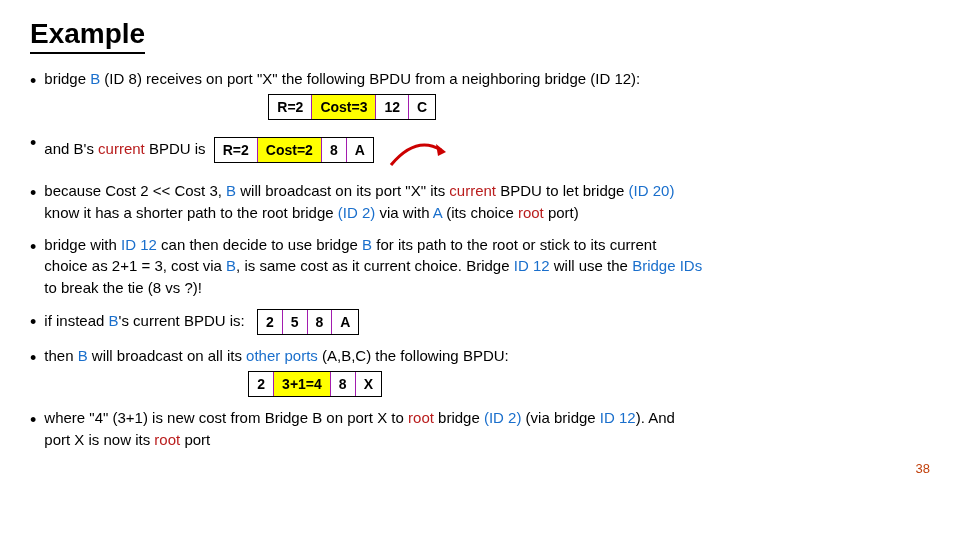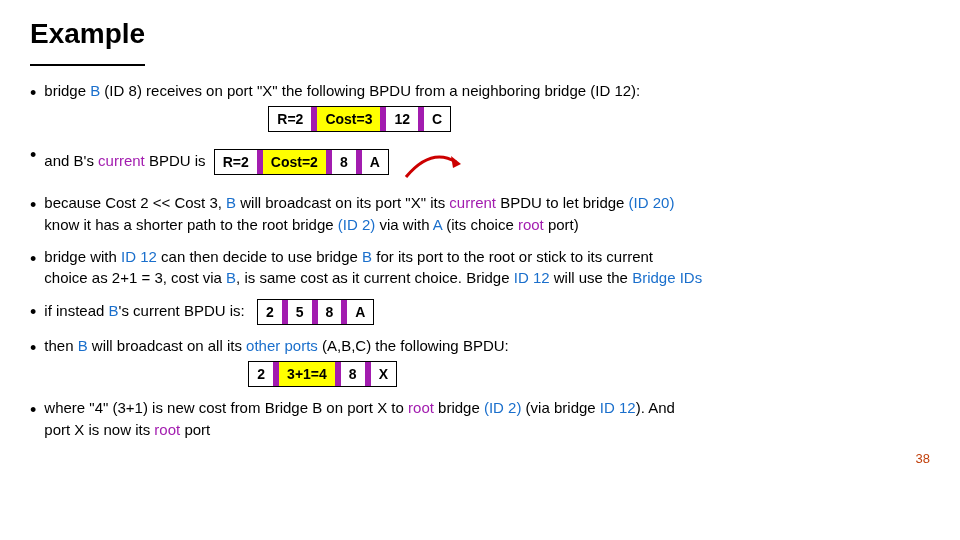--- a/index.html
+++ b/index.html
@@ -11,50 +11,50 @@
       width: 960px;
       min-height: 540px;
       padding: 18px 30px 18px 30px;
     }
     h1 {
       font-size: 28px;
       font-weight: bold;
       border-bottom: 2px solid #000;
       display: inline-block;
       margin-bottom: 14px;
-      padding-bottom: 14px;
+      padding-bottom: 2px;
     }
     .bullet {
       display: flex;
       align-items: flex-start;
       margin-bottom: 10px;
       line-height: 1.45;
     }
     .bullet-dot {
       margin-right: 8px;
       font-size: 18px;
       line-height: 1.45;
       flex-shrink: 0;
     }
     .bullet-content {
       flex: 1;
     }
     .blue { color: #1a6fcc; }
-    .green { color: #a21caf; }
+    .green { color: #b91c1c; }
 
     
     .bpdu-table {
       display: inline-flex;
       border: 1px solid #000;
       margin: 0 4px;
       vertical-align: middle;
     }
     .bpdu-cell {
       padding: 2px 8px;
-      border-right: 6px solid #a21caf;
+      border-right: 1px solid #a21caf;
       font-size: 14px;
       font-weight: bold;
     }
     .bpdu-cell:last-child {
       border-right: none;
     }
     .cell-yellow { background: #ffff00; }
     .cell-white { background: #fff; }
 
     .page-num {
@@ -112,22 +112,23 @@
   <div class="bullet-content">
     <span>because Cost 2 &lt;&lt; Cost 3, </span><span class="blue">B</span><span> will broadcast on its port "X" its </span><span class="green">current</span><span> BPDU to let bridge </span><span class="blue">(ID 20)</span><br>
     <span>know it has a shorter path to the root bridge </span><span class="blue">(ID 2)</span><span> via with </span><span class="blue">A</span><span> (its choice </span><span class="green">root</span><span> port)</span>
   </div>
 </div>
 
 
 <div class="bullet">
   <span class="bullet-dot">•</span>
   <div class="bullet-content">
-    <span>bridge with </span><span class="blue">ID 12</span><span> can then decide to use bridge </span><span class="blue">B</span><span> for its port to the root or stick to its current</span><br>
+    <span>bridge with </span><span class="blue">ID 12</span><span> can then decide to use bridge </span><span class="blue">B</span><span> for its path to the root or stick to its current</span><br>
     <span>choice as 2+1 = 3, cost via </span><span class="blue">B</span><span>, is same cost as it current choice. Bridge </span><span class="blue">ID 12</span><span> will use the </span><span class="blue">Bridge IDs</span><br>
+    <span>to break the tie (8 vs ?)!</span>
   </div>
 </div>
 
 
 <div class="bullet">
   <span class="bullet-dot">•</span>
   <div class="bullet-content">
     <span>if instead </span><span class="blue">B</span><span>'s current BPDU is: </span>
     <div class="bpdu-table" style="margin-left:8px;">
       <div class="bpdu-cell cell-white">2</div>

